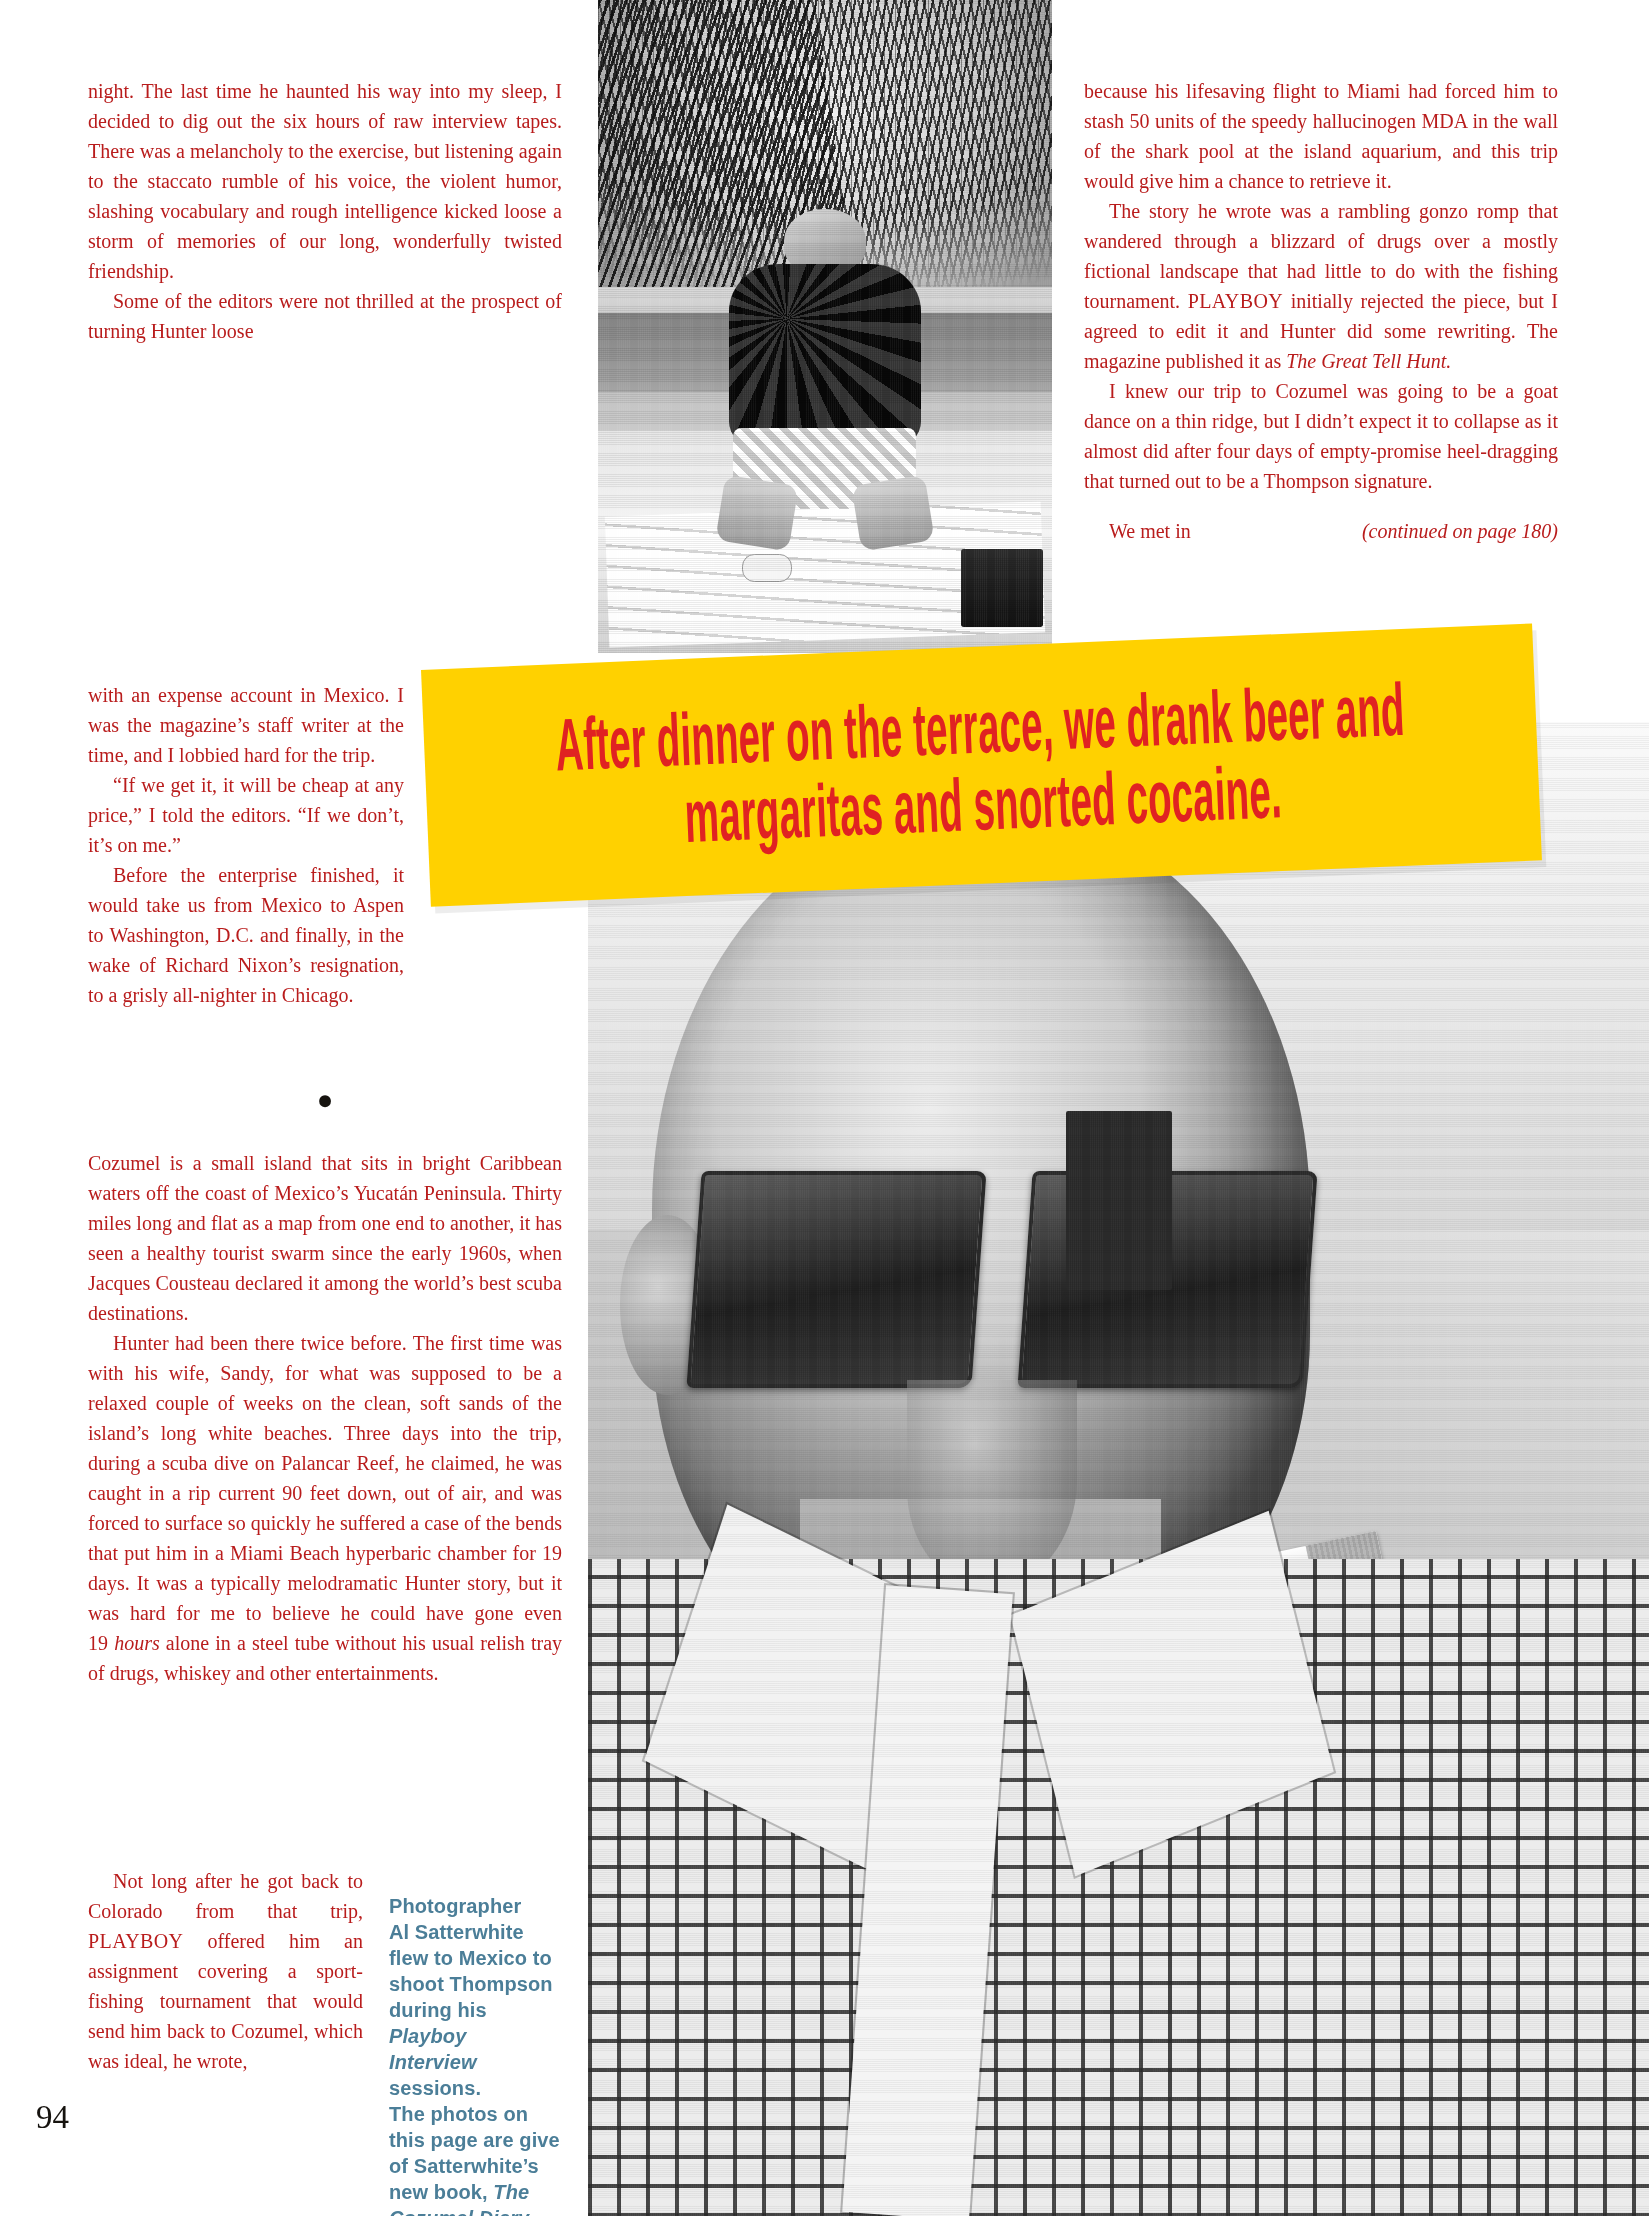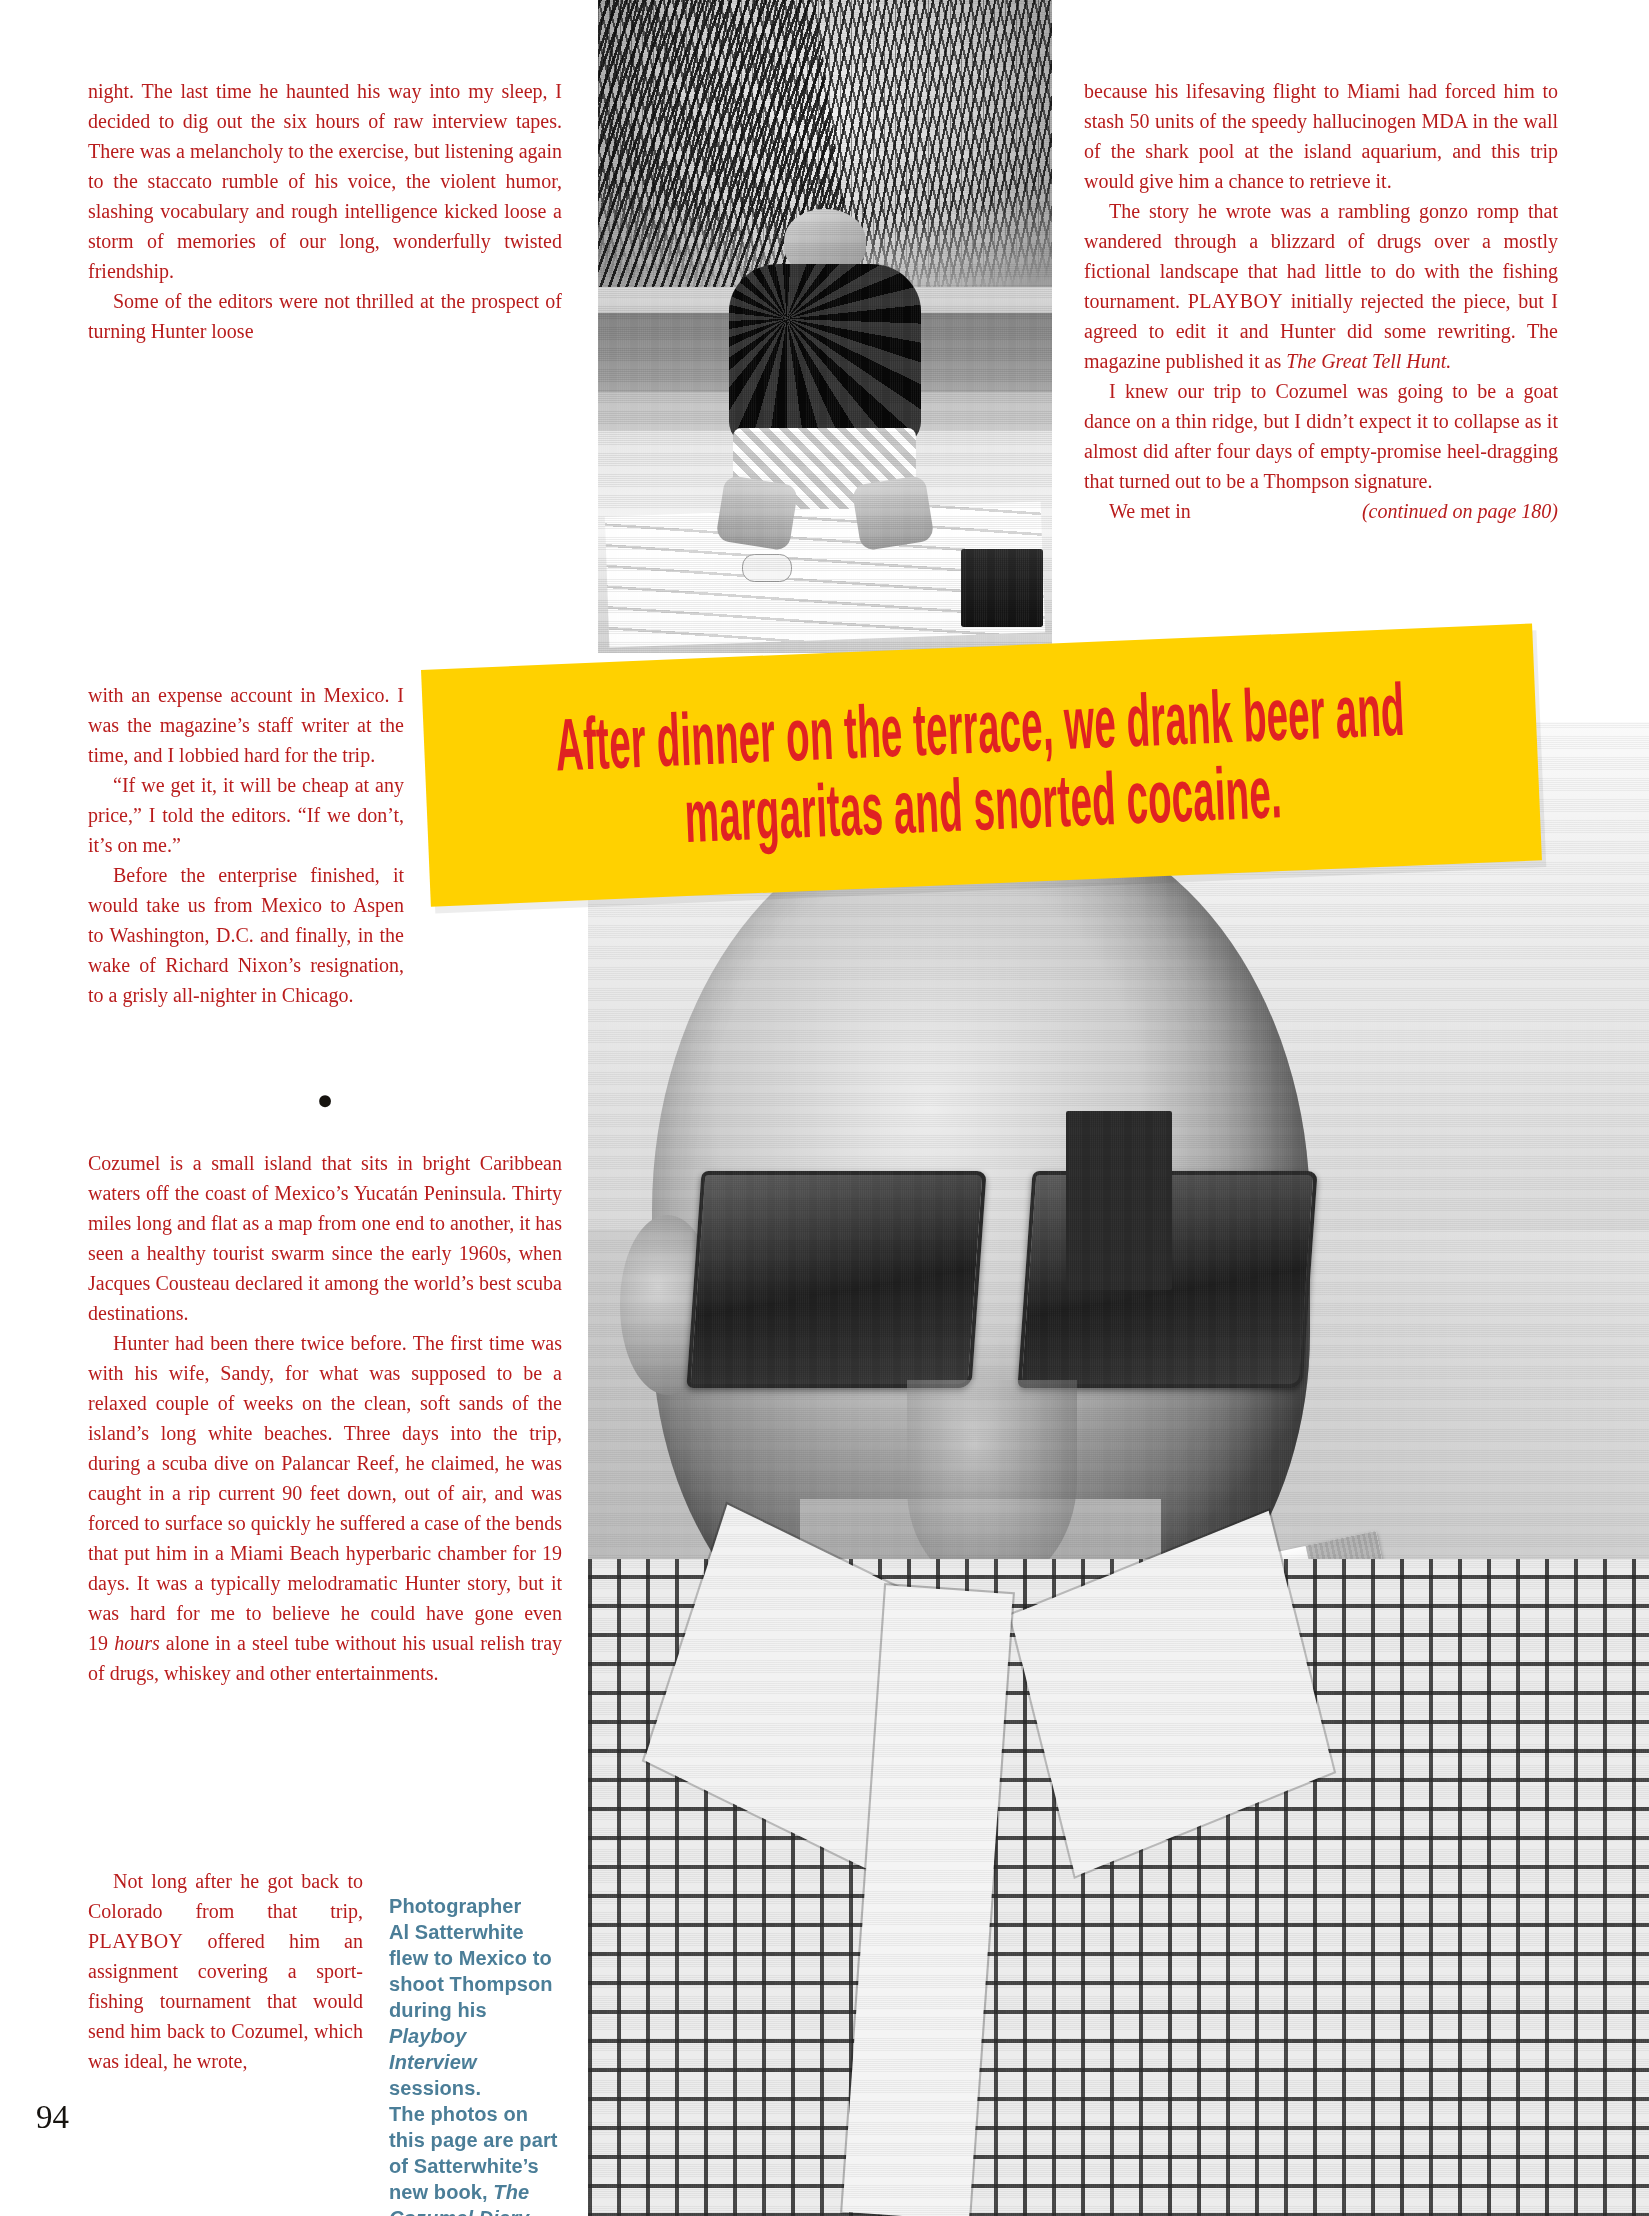--- a/index.html
+++ b/index.html
@@ -126,21 +126,21 @@
   .sc{font-variant:small-caps;letter-spacing:.02em;}
   .it{font-style:italic;}
 
   #col-left-top{left:88px;top:76px;width:474px;}
   #col-right-top{left:1084px;top:76px;width:474px;}
   #col-left-mid{left:88px;top:680px;width:316px;}
   #col-left-low{left:88px;top:1148px;width:474px;}
   #col-left-tail{left:88px;top:1866px;width:275px;}
 
   .contline{display:flex;justify-content:space-between;align-items:baseline;}
-  .contline .a{text-indent:1.25em;}
+  .contline .a{text-indent:1.25em;margin-top:20px;}
   .contline .b{font-style:italic;}
 
   .bullet{position:absolute;left:88px;top:1086px;width:474px;text-align:center;
           font-size:27.5px;line-height:27.5px;color:#16130f;}
 
   
   #pullquote{position:absolute;left:421px;top:670px;width:1112px;height:237px;
     background:#FFD100;transform:rotate(-2.4deg);transform-origin:left top;
     box-shadow:4.1px 6.9px 0 rgba(0,0,0,.07);}
   #pullquote .pqtext{position:absolute;inset:0;display:flex;flex-direction:column;
@@ -249,21 +249,21 @@
   </div>
 
   <div id="photo-caption">
     <span>Photographer</span><br>
     <span>Al Satterwhite</span><br>
     <span>flew to Mexico to</span><br>
     <span>shoot Thompson</span><br>
     <span>during his </span><span class="it">Playboy</span><br>
     <span class="it">Interview</span><span> sessions.</span><br>
     <span>The photos on</span><br>
-    <span>this page are part</span><br>
+    <span>this page are give</span><br>
     <span>of Satterwhite’s</span><br>
     <span>new book, </span><span class="it">The</span><br>
     <span class="it">Cozumel Diary.</span>
   </div>
 
   <div id="folio">94</div>
 
 </div>
 
 

